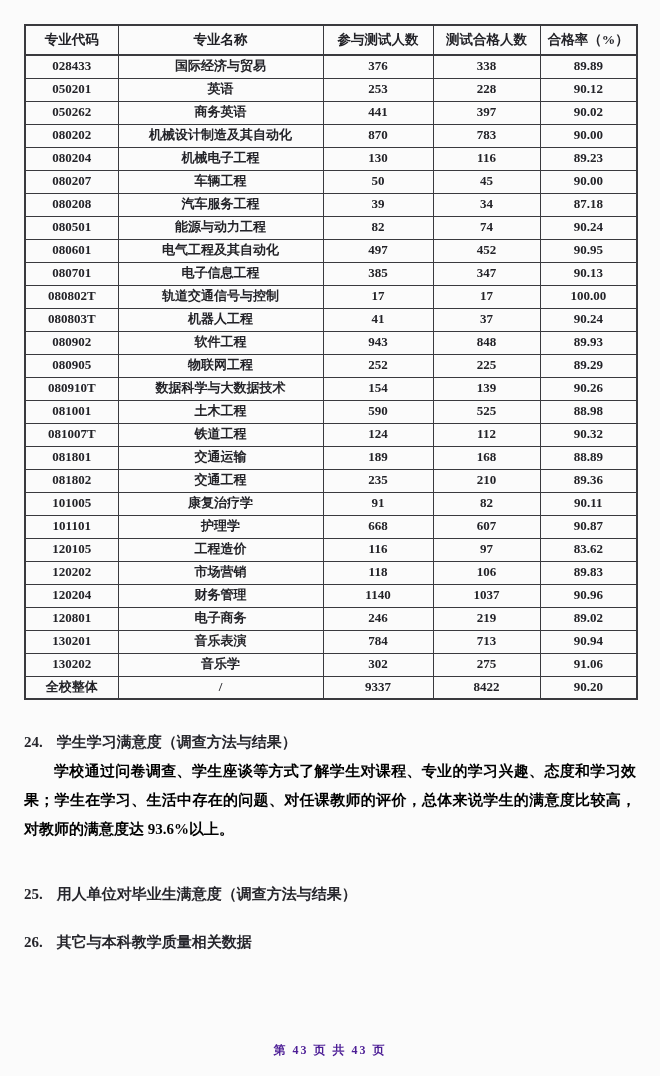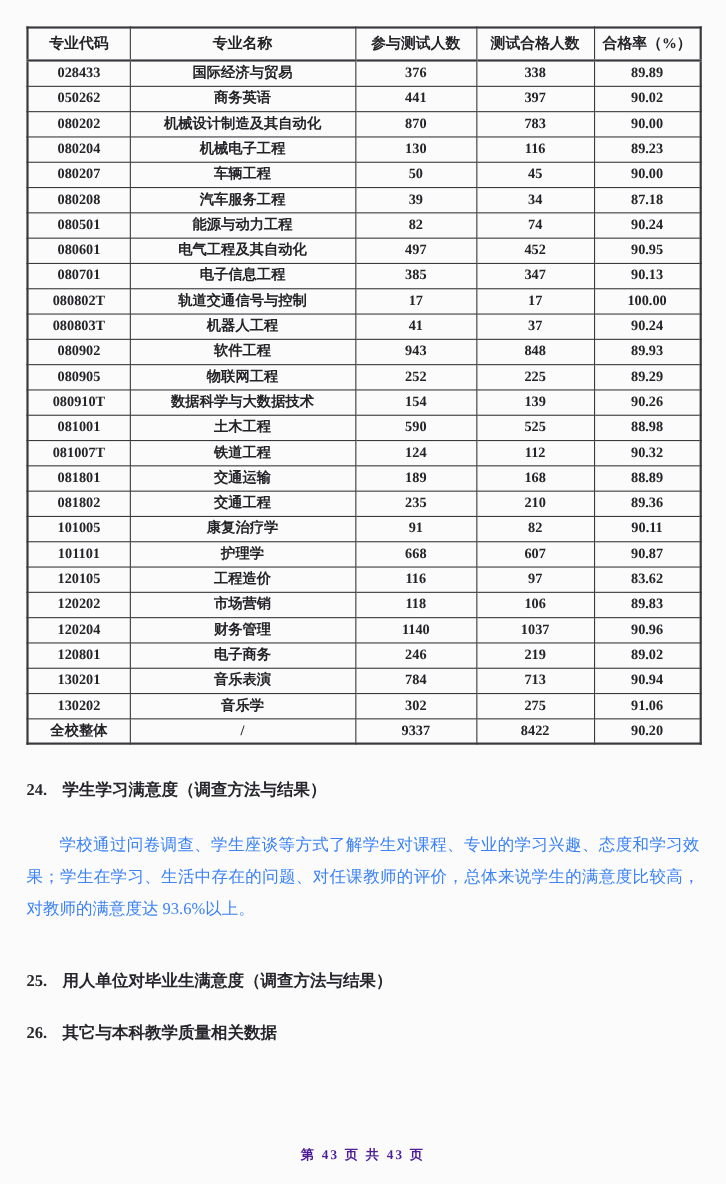--- a/index.html
+++ b/index.html
@@ -51,27 +51,27 @@
   .sections { margin: 30px 24px 0 24px; }
   .section-heading {
     font-size: 15px;
     font-weight: bold;
     color: #26262c;
     line-height: 24px;
     margin-top: 16px;
   }
   .section-heading .sec-num { margin-right: 14px; }
   .section-body {
-    margin-top: 24px;
+    margin-top: 3px;
     font-size: 15px;
     line-height: 29px;
     text-align: justify;
     text-indent: 2em;
-    color: #3b82f6;
-    font-weight: 400;
+    color: #000000;
+    font-weight: 700;
   }
   .section-25 { margin-top: 38px; }
   .section-26 { margin-top: 24px; }
   
   .page-footer {
     position: absolute;
     left: 0;
     top: 1042px;
     width: 100%;
     text-align: center;
@@ -105,20 +105,27 @@
     </thead>
     <tbody>
         <tr>
           <td>028433</td>
           <td>国际经济与贸易</td>
           <td>376</td>
           <td>338</td>
           <td>89.89</td>
         </tr>
         <tr>
+          <td>050201</td>
+          <td>英语</td>
+          <td>253</td>
+          <td>228</td>
+          <td>90.12</td>
+        </tr>
+        <tr>
           <td>050262</td>
           <td>商务英语</td>
           <td>441</td>
           <td>397</td>
           <td>90.02</td>
         </tr>
         <tr>
           <td>080202</td>
           <td>机械设计制造及其自动化</td>
           <td>870</td>

